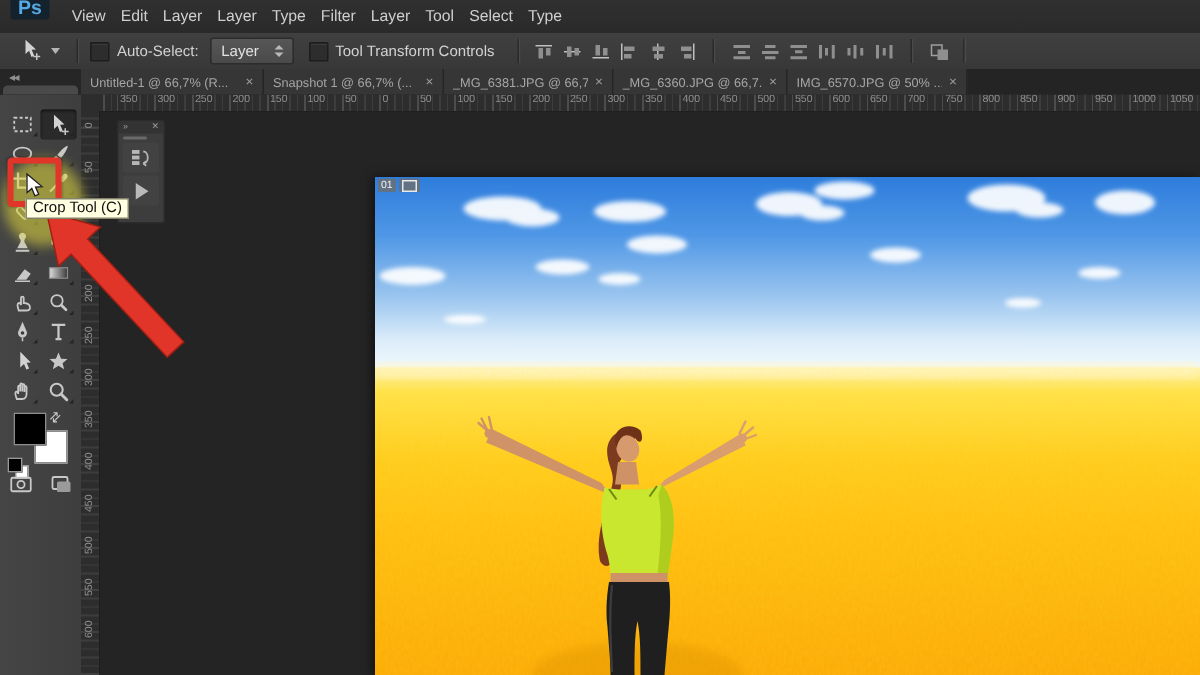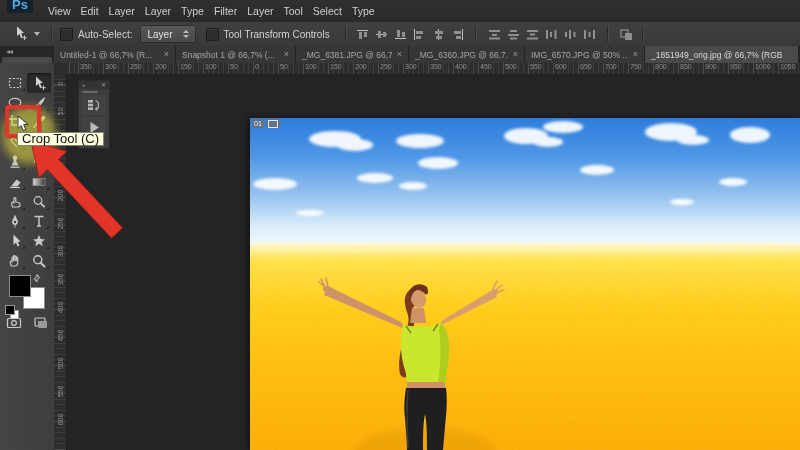--- a/index.html
+++ b/index.html
@@ -82,21 +82,21 @@
   .fp-label{height:2px;width:16px;background:#6a6a6a;margin:2px 0 1px 3px;border-radius:1px;}
   .fp-btn{width:24px;height:20px;margin:2px auto 0;display:flex;align-items:center;justify-content:center;
           background:#424242;border-radius:2px;}
   
   .glow{position:absolute;left:2px;top:106px;width:54px;height:58px;border-radius:50%;
         background:rgba(228,219,62,.55);filter:blur(4px);z-index:30;pointer-events:none;}
   .redbox{position:absolute;left:5px;top:105px;width:28px;height:25px;border:4px solid var(--accent-red,#e2352a);
           border-radius:3px;z-index:44;box-shadow:0 0 2px rgba(0,0,0,.4);pointer-events:none;}
   .cursor-svg{position:absolute;left:17px;top:115px;z-index:46;pointer-events:none;}
   .anno-tooltip{position:absolute;left:17px;top:132px;height:12px;line-height:12px;background:var(--tooltip-bg,#ffffe1);
-                border:1px solid #84846a;color:#111;font-size:13px;padding:0 4px;white-space:nowrap;z-index:45;
+                border:1px solid #84846a;color:#111;font-size:10px;padding:0 4px;white-space:nowrap;z-index:45;
                 pointer-events:none;}
   .arrow-svg{position:absolute;left:0;top:0;z-index:40;pointer-events:none;}
 </style>
 </head>
 <body>
 
 <div class="menubar">
   <span class="pslogo">Ps</span>
   <div id="menu-items" style="display:flex;">
       <div class="menu-item">View</div>
@@ -248,23 +248,20 @@
         <span style="overflow: hidden; flex: 1 1 0%;">_MG_6381.JPG @ 66,7...</span>
         <span class="tab-close">×</span>
       </div>
       <div class="tab" style="width: 116px;">
         <span style="overflow: hidden; flex: 1 1 0%;">_MG_6360.JPG @ 66,7...</span>
         <span class="tab-close">×</span>
       </div>
       <div class="tab" style="width: 120px;">
         <span style="overflow: hidden; flex: 1 1 0%;">IMG_6570.JPG @ 50% ...</span>
         <span class="tab-close">×</span>
-      </div>
-      <div class="tab active" style="width: 154px;">
-        <span style="overflow: hidden; flex: 1 1 0%;">_1851949_orig.jpg @ 66,7% (RGB</span>
       </div>
     </div>
 </div>
 
 <div class="tools-panel">
   <div id="tools-grid" class="tools-grid">
       <div class="tool-cell">
         <svg width="16" height="16" viewBox="0 0 16 16" fill="none" stroke="#c8c8c8" stroke-width="1.2">
           <rect x="2.5" y="3.5" width="11" height="9" stroke-dasharray="2 1.6"></rect>
         </svg>

